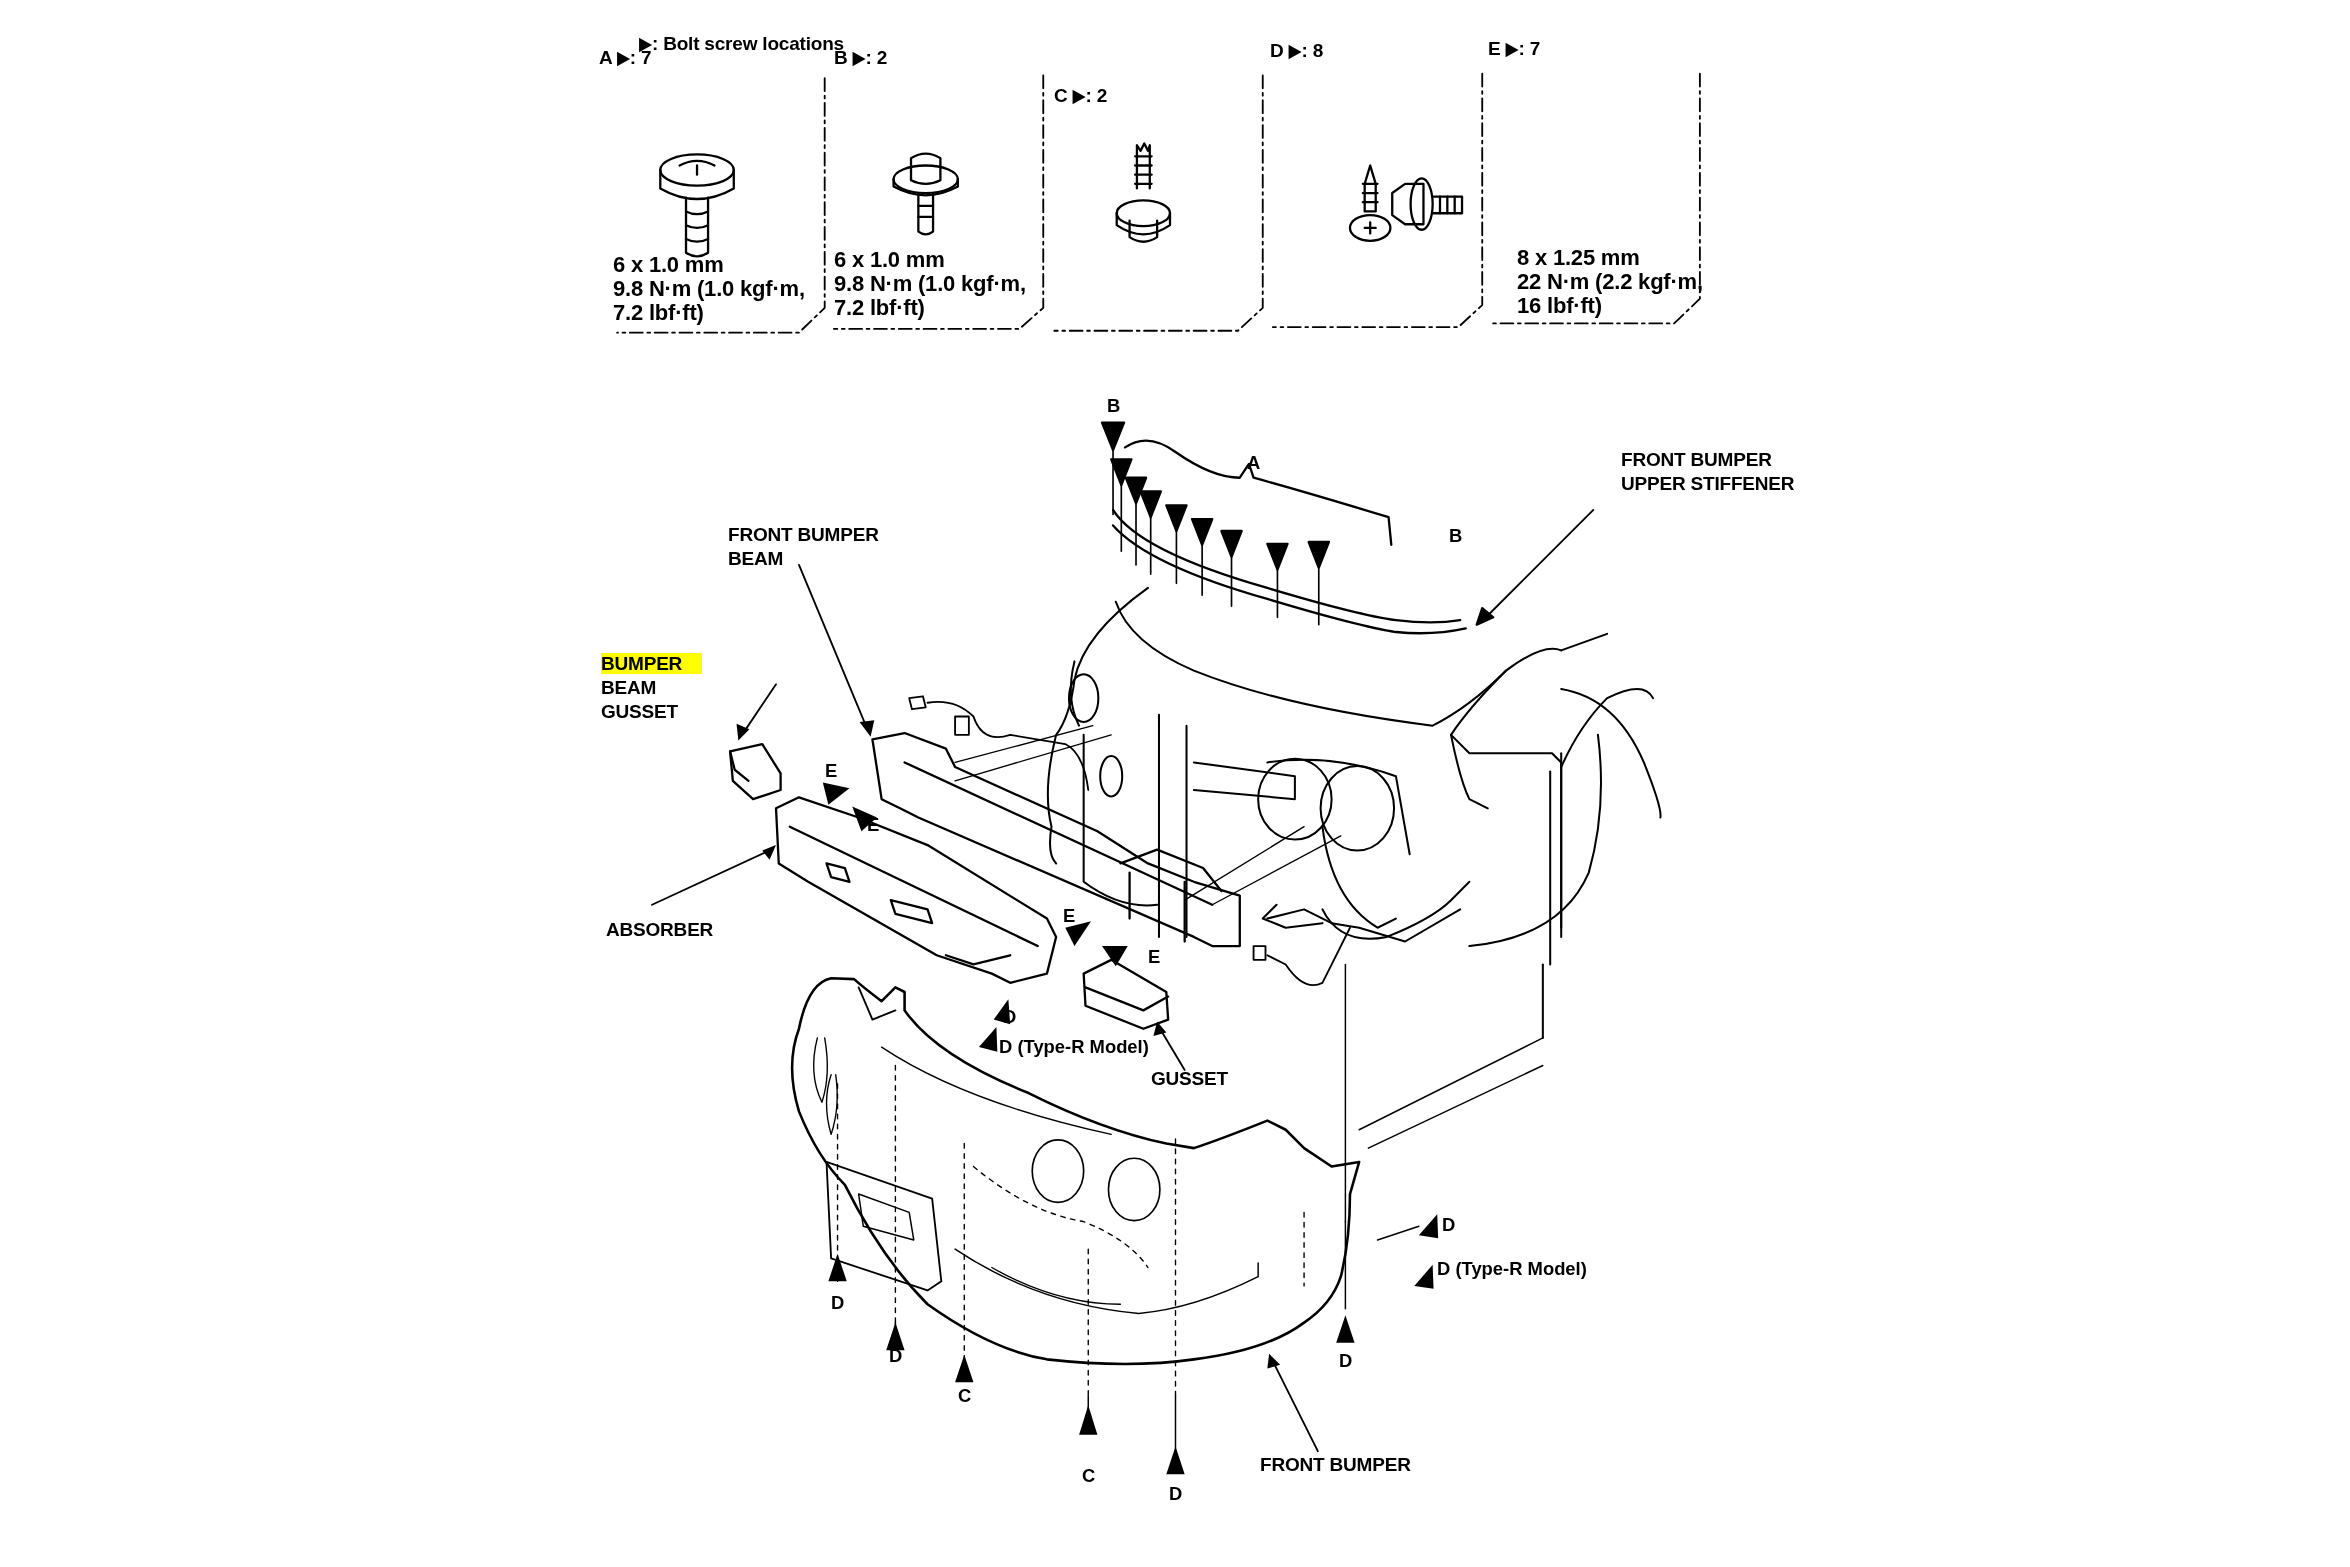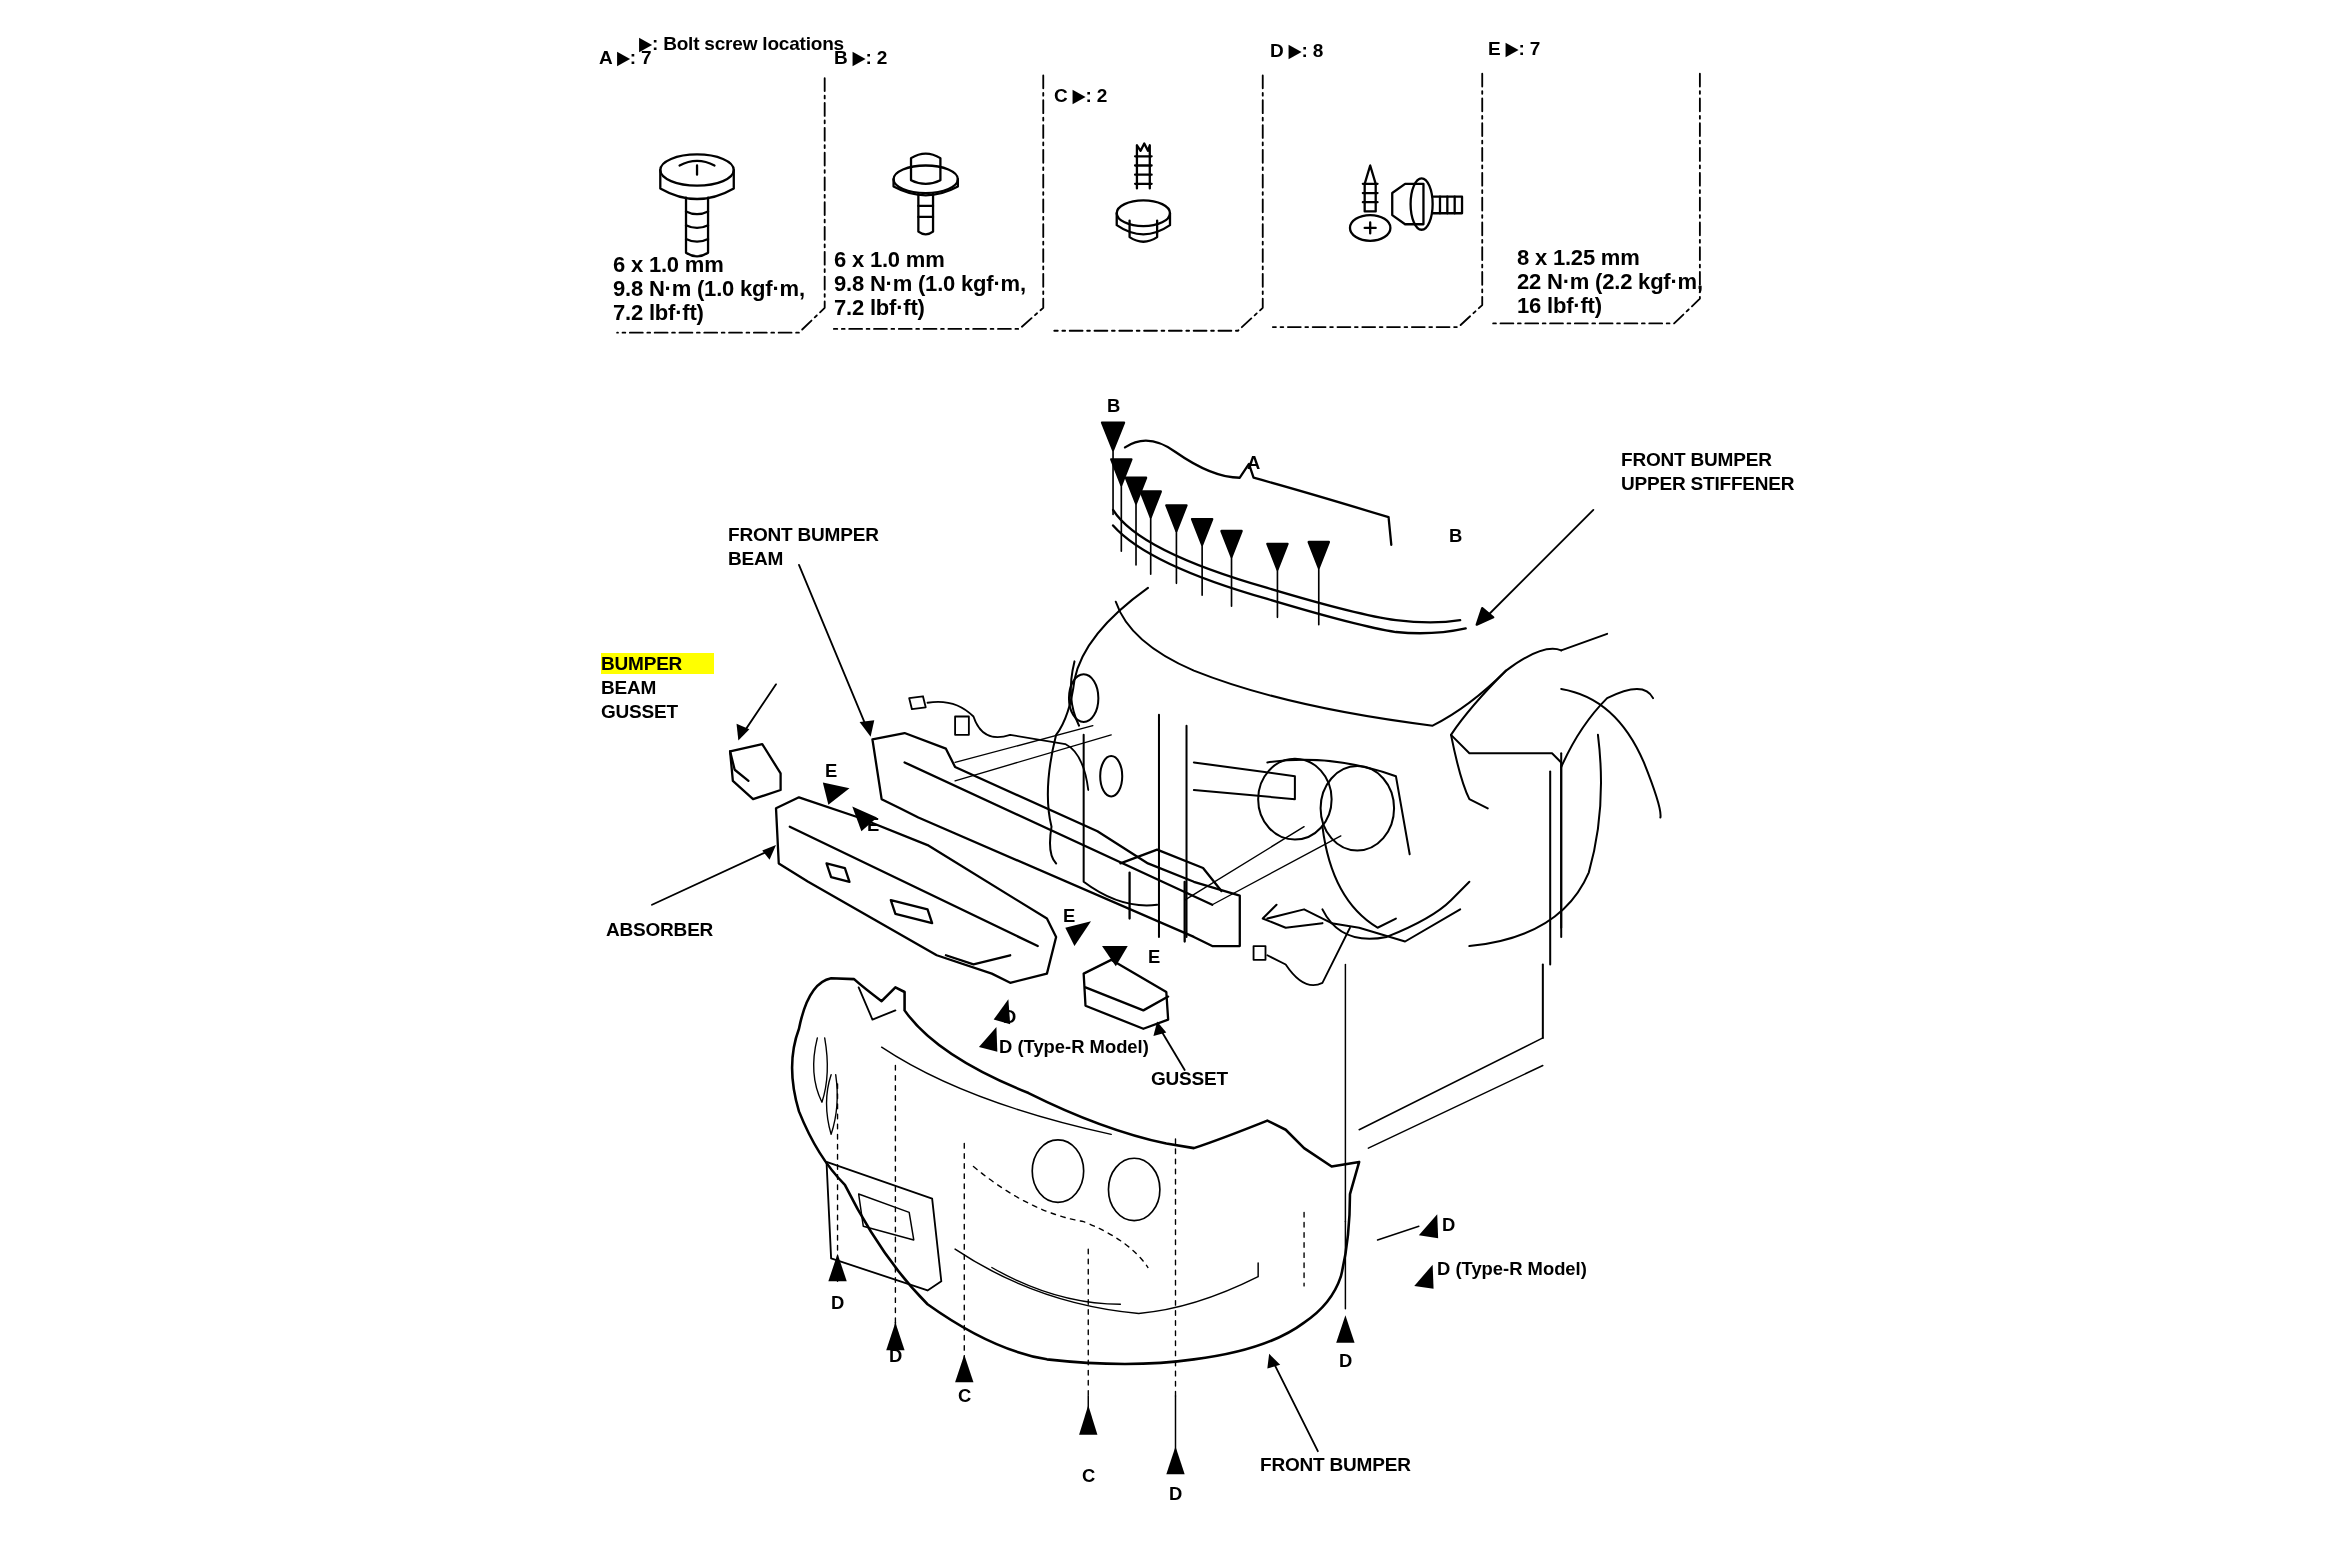--- a/index.html
+++ b/index.html
@@ -258,21 +258,21 @@
 
 <div class="lbl" style="left:1621px;top:448px;">
   <span class="line">FRONT BUMPER</span>
   <span class="line">UPPER STIFFENER</span>
 </div>
 <div class="lbl" style="left:728px;top:523px;">
   <span class="line">FRONT BUMPER</span>
   <span class="line">BEAM</span>
 </div>
 <div class="lbl" style="left:601px;top:652px;">
-  <span class="line"><span class="hl-inner" style="padding-right:32px;"><span>BUMPER</span></span></span>
+  <span class="line"><span class="hl-inner" style="padding-right:20px;"><span>BUMPER</span></span></span>
   <span class="line">BEAM</span>
   <span class="line">GUSSET</span>
 </div>
 <div class="lbl" style="left:606px;top:918px;">ABSORBER</div>
 <div class="lbl" style="left:1151px;top:1067px;">GUSSET</div>
 <div class="lbl" style="left:1260px;top:1453px;">FRONT BUMPER</div>
 
 <div class="mk" style="left:1107px;top:395px;">B</div>
 <div class="mk" style="left:1449px;top:525px;">B</div>
 <div class="mk" style="left:1247px;top:452px;">A</div>

